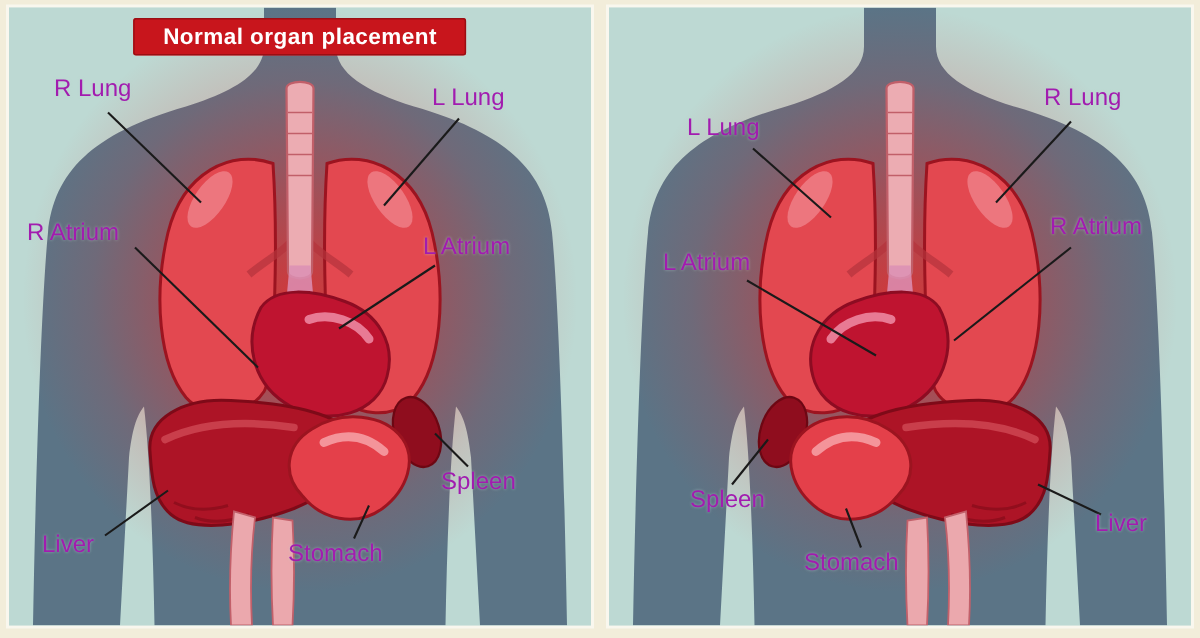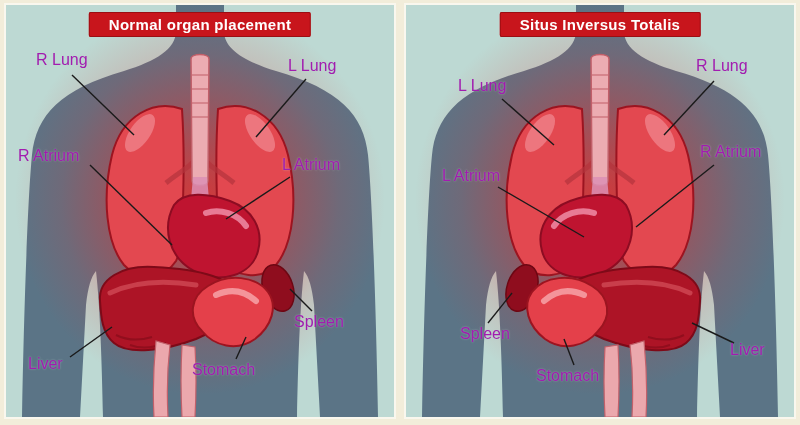--- a/index.html
+++ b/index.html
@@ -185,21 +185,20 @@
     <svg class="lines" viewBox="0 0 388 412">
       <line class="leader" x1="96" y1="94" x2="148" y2="140"></line>
       <line class="leader" x1="308" y1="76" x2="258" y2="130"></line>
       <line class="leader" x1="92" y1="182" x2="178" y2="232"></line>
       <line class="leader" x1="308" y1="160" x2="230" y2="222"></line>
       <line class="leader" x1="82" y1="318" x2="106" y2="288"></line>
       <line class="leader" x1="168" y1="360" x2="158" y2="334"></line>
       <line class="leader" x1="328" y1="338" x2="286" y2="318"></line>
     </svg>
 
-    <div class="banner">Situs Inversus Totalis</div>
 
     <div class="lbl" style="left:52px;  top:72px;">L Lung</div>
     <div class="lbl" style="left:290px; top:52px;">R Lung</div>
     <div class="lbl" style="left:36px;  top:162px;">L Atrium</div>
     <div class="lbl" style="left:294px; top:138px;">R Atrium</div>
     <div class="lbl" style="left:54px;  top:320px;">Spleen</div>
     <div class="lbl" style="left:130px; top:362px;">Stomach</div>
     <div class="lbl" style="left:324px; top:336px;">Liver</div>
   </section>
 

